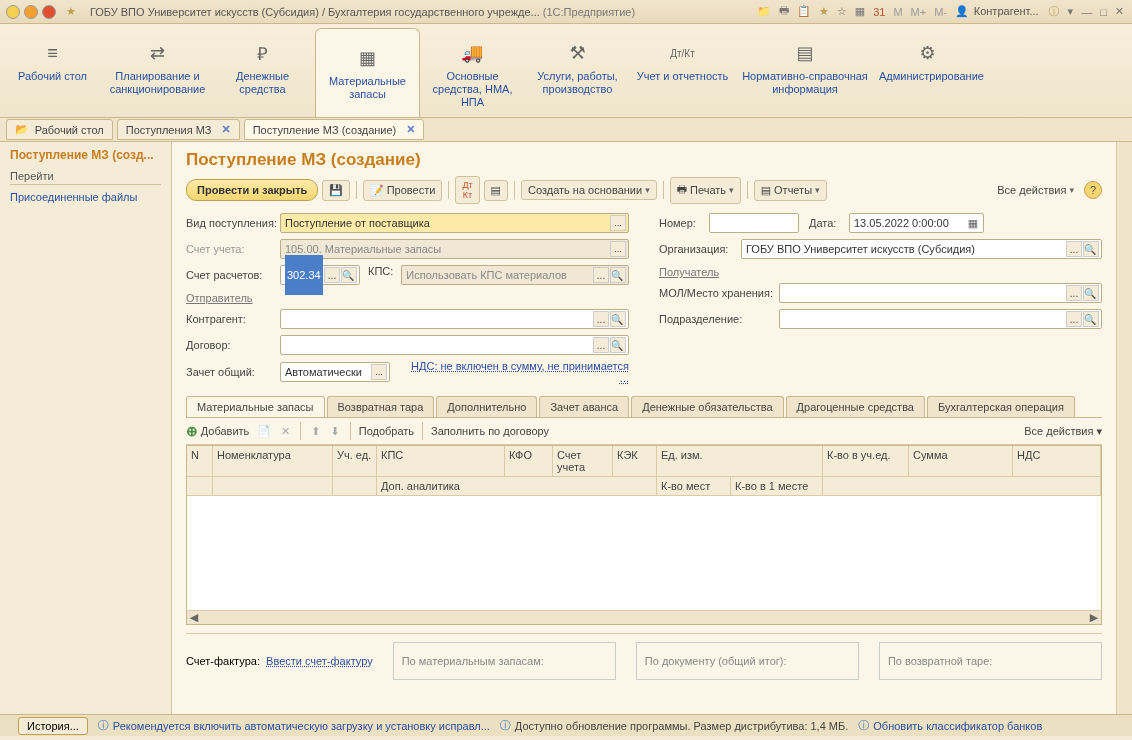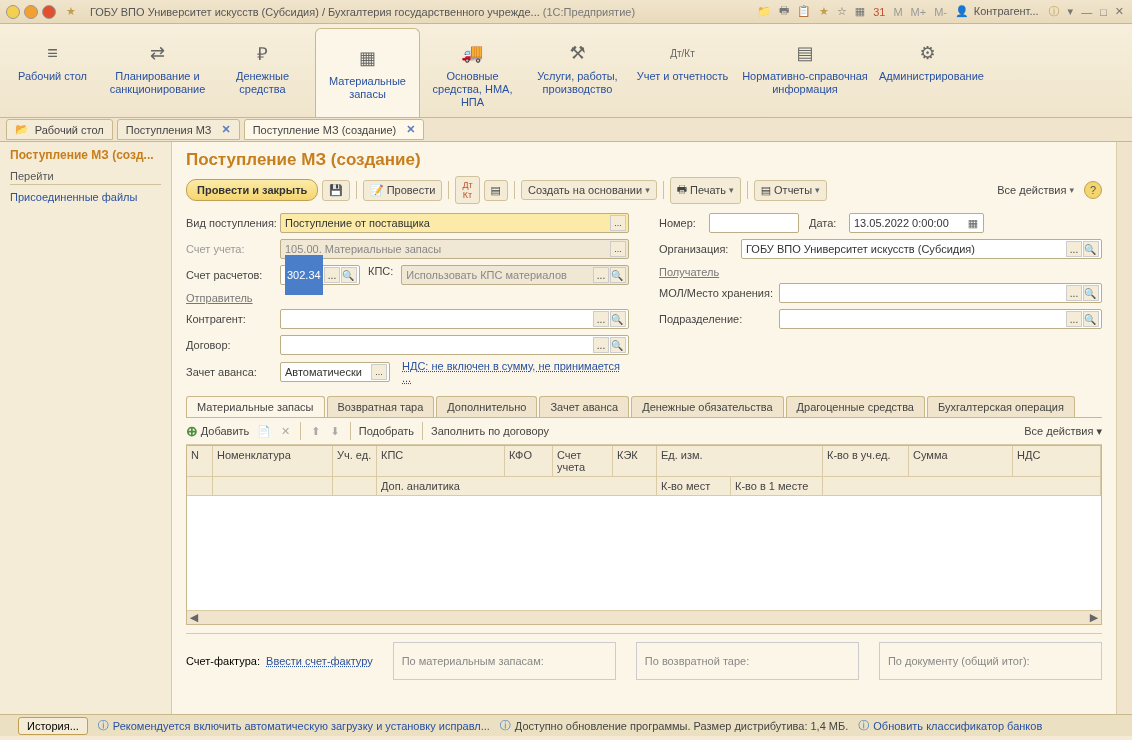--- a/index.html
+++ b/index.html
@@ -44,21 +44,21 @@
 .form-col { flex: 1; }
 .form-row { display: flex; align-items: center; margin-bottom: 4px; min-height: 22px;}
 .form-row label { width: 94px; color: #444; flex-shrink:0;}
 .form-row.wide label { width: 120px; }
 .input-field { flex: 1; height: 20px; border: 1px solid #bbae86; background: #fff; border-radius: 2px; padding: 0 4px; display:flex; align-items:center; color:#333; position:relative;}
 .input-field.disabled { background: #f0e8d4; color:#888;}
 .input-dots { position:absolute; right:2px; top:1px; background:#f5ecd7; border:1px solid #ccc; width:16px; height:16px; display:flex; align-items:center; justify-content:center; font-size:9px; cursor:pointer; color:#444;}
 .input-lookup { position:absolute; right:2px; top:1px; display:flex; gap:1px;}
 .input-lookup span { background:#f5ecd7; border:1px solid #ccc; width:16px; height:16px; display:flex; align-items:center; justify-content:center; font-size:10px; cursor:pointer; color:#444;}
 .section-label { color:#777; text-decoration:underline; margin: 6px 0 4px;}
-.link-text { color:#2850a0; text-decoration:underline dotted; cursor:pointer; }
+.link-text { color:#2850a0; text-decoration:underline dotted; cursor:pointer;text-align:right; }
 
 .subtabs { display:flex; border-bottom:1px solid #c8b88c; margin-top:8px;}
 .subtab { padding:4px 10px; background:#f0e5cc; border:1px solid #c8b88c; border-bottom:none; border-radius:3px 3px 0 0; margin-right:2px; cursor:pointer; color:#444;}
 .subtab.active { background:#fcf6e8; }
 
 .subtoolbar { display:flex; align-items:center; gap:6px; padding:4px 0; border-bottom:1px solid #d8cba6;}
 .subtoolbar .add-btn { display:flex; align-items:center; gap:3px; color:#444; cursor:pointer;}
 .subtoolbar .add-btn .plus { color:#4a9040; font-size:14px; font-weight:bold;}
 .subtoolbar .ico { color:#aaa; cursor:pointer; padding:0 2px;}
 
@@ -251,21 +251,21 @@
         <div class="form-row">
             <label>Договор:</label>
           <div class="input-field">
               <span class="input-lookup">
                 <span>...</span>
                 <span>🔍</span>
               </span>
             </div>
         </div>
         <div class="form-row">
-            <label>Зачет аванса:</label>
+            <label>Зачет общий:</label>
           <div class="input-field" style="width:110px;flex:none">
               <span>Автоматически</span>
               <span class="input-dots">...</span>
             </div>
           <span class="link-text" style="margin-left:12px">НДС: не включен в сумму, не принимается ...</span>
         </div>
       </div>
 
       <div class="form-col">
         <div class="form-row">
@@ -366,22 +366,22 @@
       <div class="grid-scroll">
         <div class="arrow-l">◀</div>
         <div class="track"></div>
         <div class="arrow-r">▶</div>
       </div>
     </div>
 
     <div class="footer-row">
       <div><span>Счет-фактура:</span>&nbsp;&nbsp;<span class="link-text">Ввести счет-фактуру</span></div>
       <div class="sum-box">По материальным запасам:</div>
+      <div class="sum-box">По документу (общий итог):</div>
       <div class="sum-box">По возвратной таре:</div>
-      <div class="sum-box">По документу (общий итог):</div>
     </div>
   </div>
 
   <div class="vscroll"></div>
 </div>
 
 <div class="statusbar">
   <button class="st-btn">История...</button>
   <div class="st-link">
       <span style="color:#3878c8">ⓘ</span>

